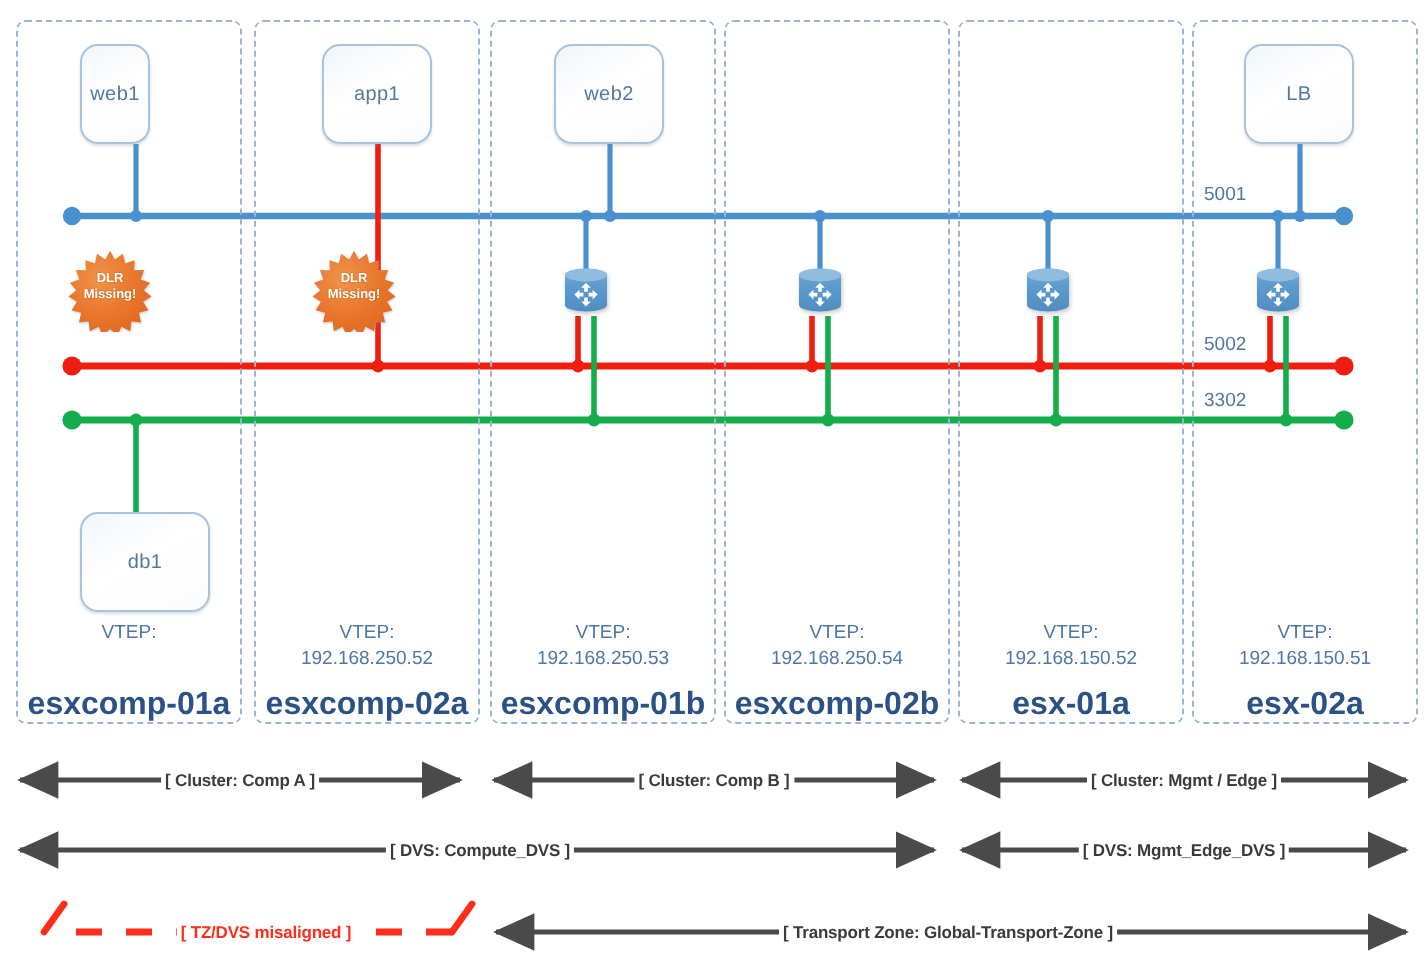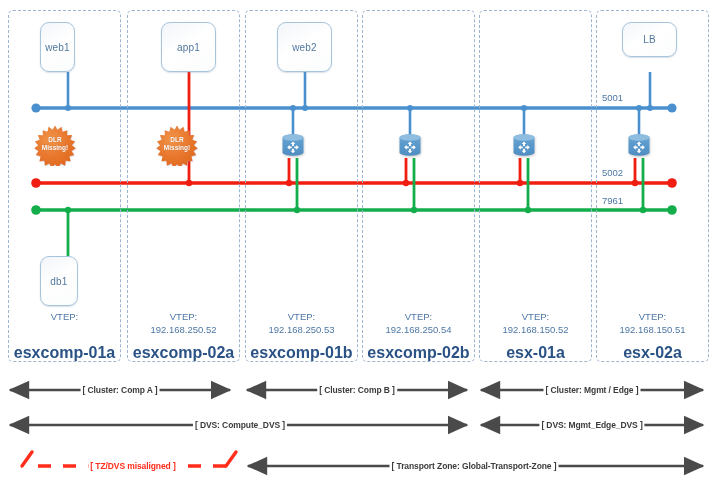--- a/index.html
+++ b/index.html
@@ -227,24 +227,24 @@
 
   <div class="vm-box" style="left:40px; top:22px; width:35px; height:50px;">
     <span>web1</span>
   </div>
   <div class="vm-box" style="left:161px; top:22px; width:55px; height:50px;">
     <span>app1</span>
   </div>
   <div class="vm-box" style="left:277px; top:22px; width:55px; height:50px;">
     <span>web2</span>
   </div>
-  <div class="vm-box" style="left:622px; top:22px; width:55px; height:35px;">
+  <div class="vm-box" style="left:622px; top:22px; width:55px; height:50px;">
     <span>LB</span>
   </div>
-  <div class="vm-box" style="left:40px; top:256px; width:38px; height:50px;">
+  <div class="vm-box" style="left:40px; top:256px; width:65px; height:50px;">
     <span>db1</span>
   </div>
 
   <div class="burst" style="left:33px; top:122px;">
     <svg viewBox="0 0 100 100" style="position:absolute;left:0;top:0;width:44px;height:44px;">
       <polygon filter="url(#burstShadow)" fill="url(#burstGrad)" points="50,2 56.2,13.2 66.6,5.7 69.6,18.2 81.8,14.3 81.2,27.1 94,26.9 89.7,39 101.8,43.3 93.6,53 103.6,60.9 92.8,67.8 99.6,78.7 87.3,81.9 90.2,94.4 77.6,93.2 76.1,105.9 64.8,100.1 59.3,111.6 50,103 40.7,111.6 35.2,100.1 23.9,105.9 22.4,93.2 9.8,94.4 12.7,81.9 0.4,78.7 7.2,67.8 -3.6,60.9 6.4,53 -1.8,43.3 10.3,39 6,26.9 18.8,27.1 18.2,14.3 30.4,18.2 33.4,5.7 43.8,13.2" transform="translate(6,6) scale(0.88)"></polygon>
     </svg>
     <div class="burst-text">
       <div>DLR</div>
       <div>Missing!</div>
@@ -313,21 +313,21 @@
         <path d="M13,8.4 l2.4,2.5 h-1.5 v2 h-1.8 v-2 h-1.5 z"></path>
         <path d="M13,20.2 l-2.4,-2.5 h1.5 v-2 h1.8 v2 h1.5 z"></path>
         <path d="M7.2,14.3 l2.5,-2.4 v1.5 h2 v1.8 h-2 v1.5 z"></path>
         <path d="M18.8,14.3 l-2.5,2.4 v-1.5 h-2 v-1.8 h2 v-1.5 z"></path>
       </g>
     </svg>
   </div>
 
   <div class="seg-label" style="left:602px; top:92px;">5001</div>
   <div class="seg-label" style="left:602px; top:167px;">5002</div>
-  <div class="seg-label" style="left:602px; top:195px;">7961</div>
+  <div class="seg-label" style="left:602px; top:195px;">3302</div>
 
   <div class="vtep-label" style="left:8px; top:311px; width:113px;">
     <div>VTEP:</div>
   </div>
   <div class="host-name" style="left:8px; top:344px; width:113px;">esxcomp-01a</div>
 
   <div class="vtep-label" style="left:127px; top:311px; width:113px;">
     <div>VTEP:</div>
     <div>192.168.250.52</div>
   </div>

